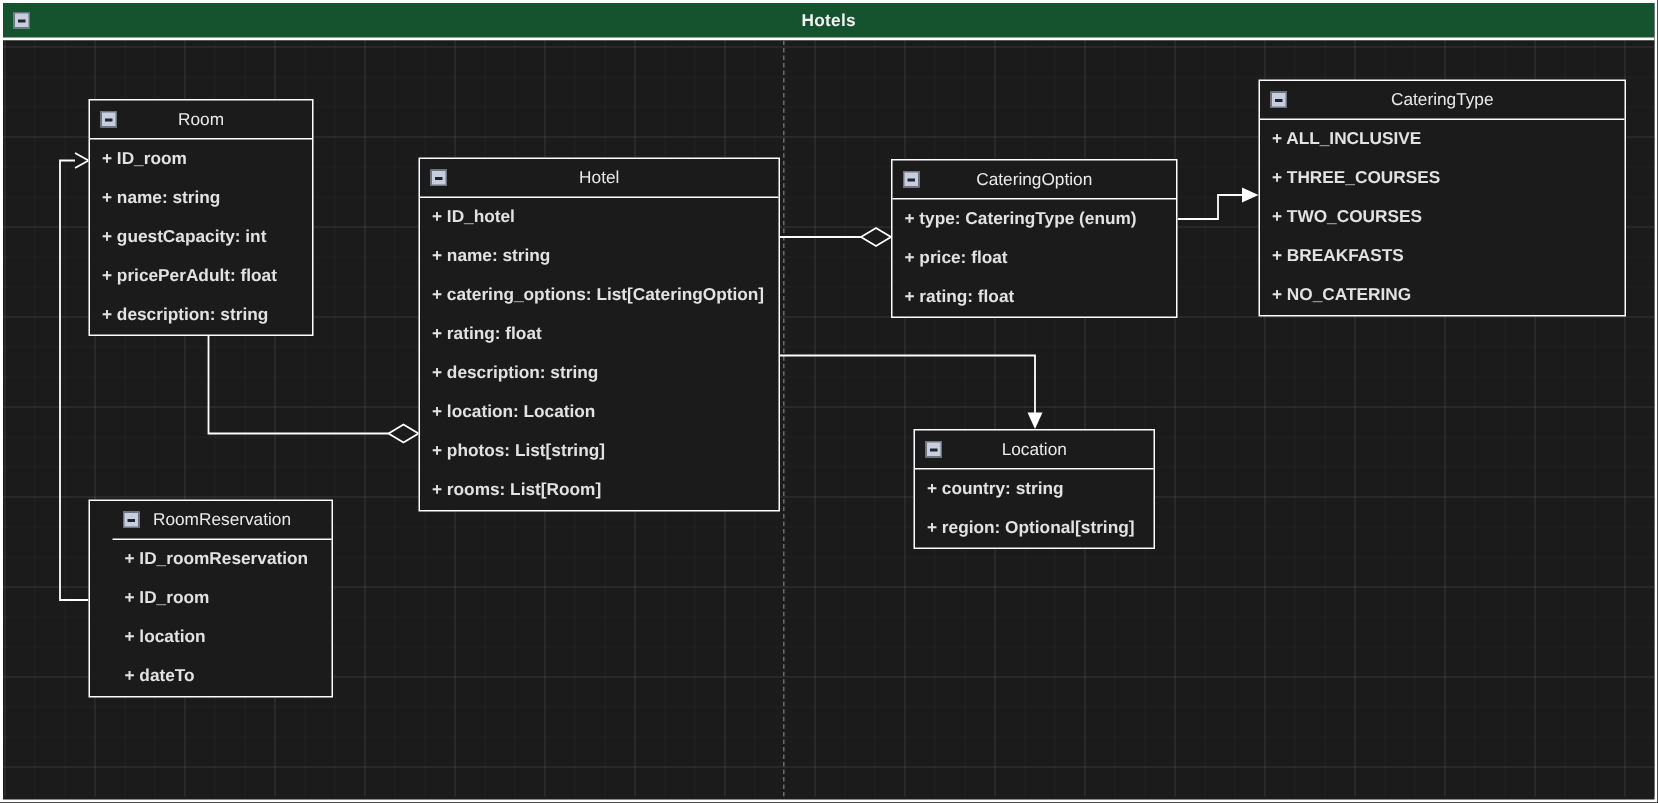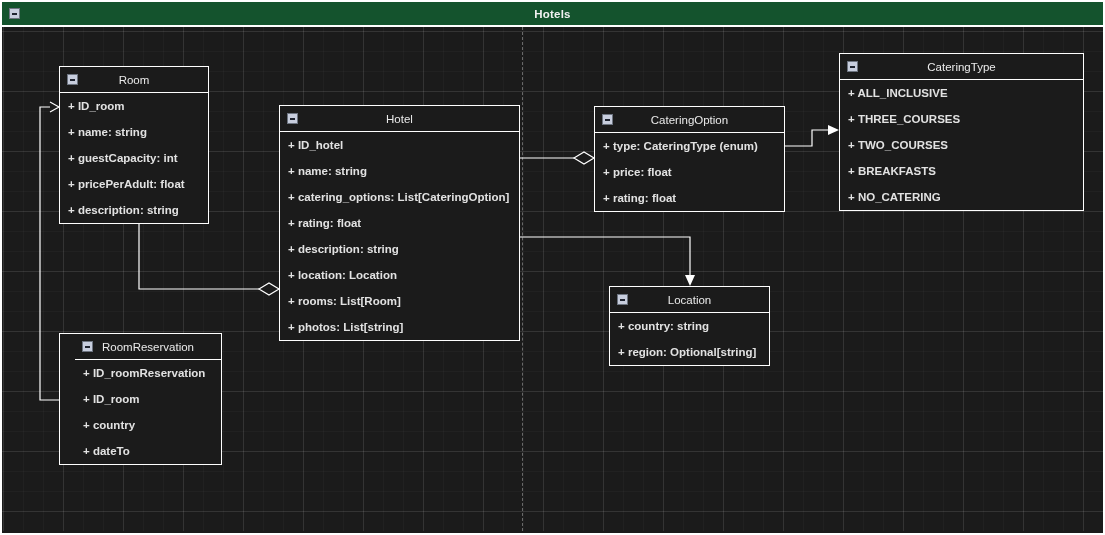--- a/index.html
+++ b/index.html
@@ -201,22 +201,22 @@
         <span class="collapse-icon"></span>
         <span class="uml-name">Hotel</span>
       </div>
       <div class="uml-body">
         <div class="uml-attr">+ ID_hotel</div>
         <div class="uml-attr">+ name: string</div>
         <div class="uml-attr">+ catering_options: List[CateringOption]</div>
         <div class="uml-attr">+ rating: float</div>
         <div class="uml-attr">+ description: string</div>
         <div class="uml-attr">+ location: Location</div>
+        <div class="uml-attr">+ photos: List[string]</div>
         <div class="uml-attr">+ rooms: List[Room]</div>
-        <div class="uml-attr">+ photos: List[string]</div>
       </div>
     </div>
 
     <div class="uml-class" style="left:592px; top:79px; width:191px;">
       <div class="uml-header">
         <span class="collapse-icon"></span>
         <span class="uml-name">CateringOption</span>
       </div>
       <div class="uml-body">
         <div class="uml-attr">+ type: CateringType (enum)</div>
@@ -251,19 +251,19 @@
     </div>
 
     <div class="uml-class" style="left:57px; top:306px; width:163px;padding-left:15px;">
       <div class="uml-header">
         <span class="collapse-icon"></span>
         <span class="uml-name">RoomReservation</span>
       </div>
       <div class="uml-body">
         <div class="uml-attr">+ ID_roomReservation</div>
         <div class="uml-attr">+ ID_room</div>
-        <div class="uml-attr">+ country</div>
+        <div class="uml-attr">+ location</div>
         <div class="uml-attr">+ dateTo</div>
       </div>
     </div>
 
   </div>
 </div>
 
 </body></html>

